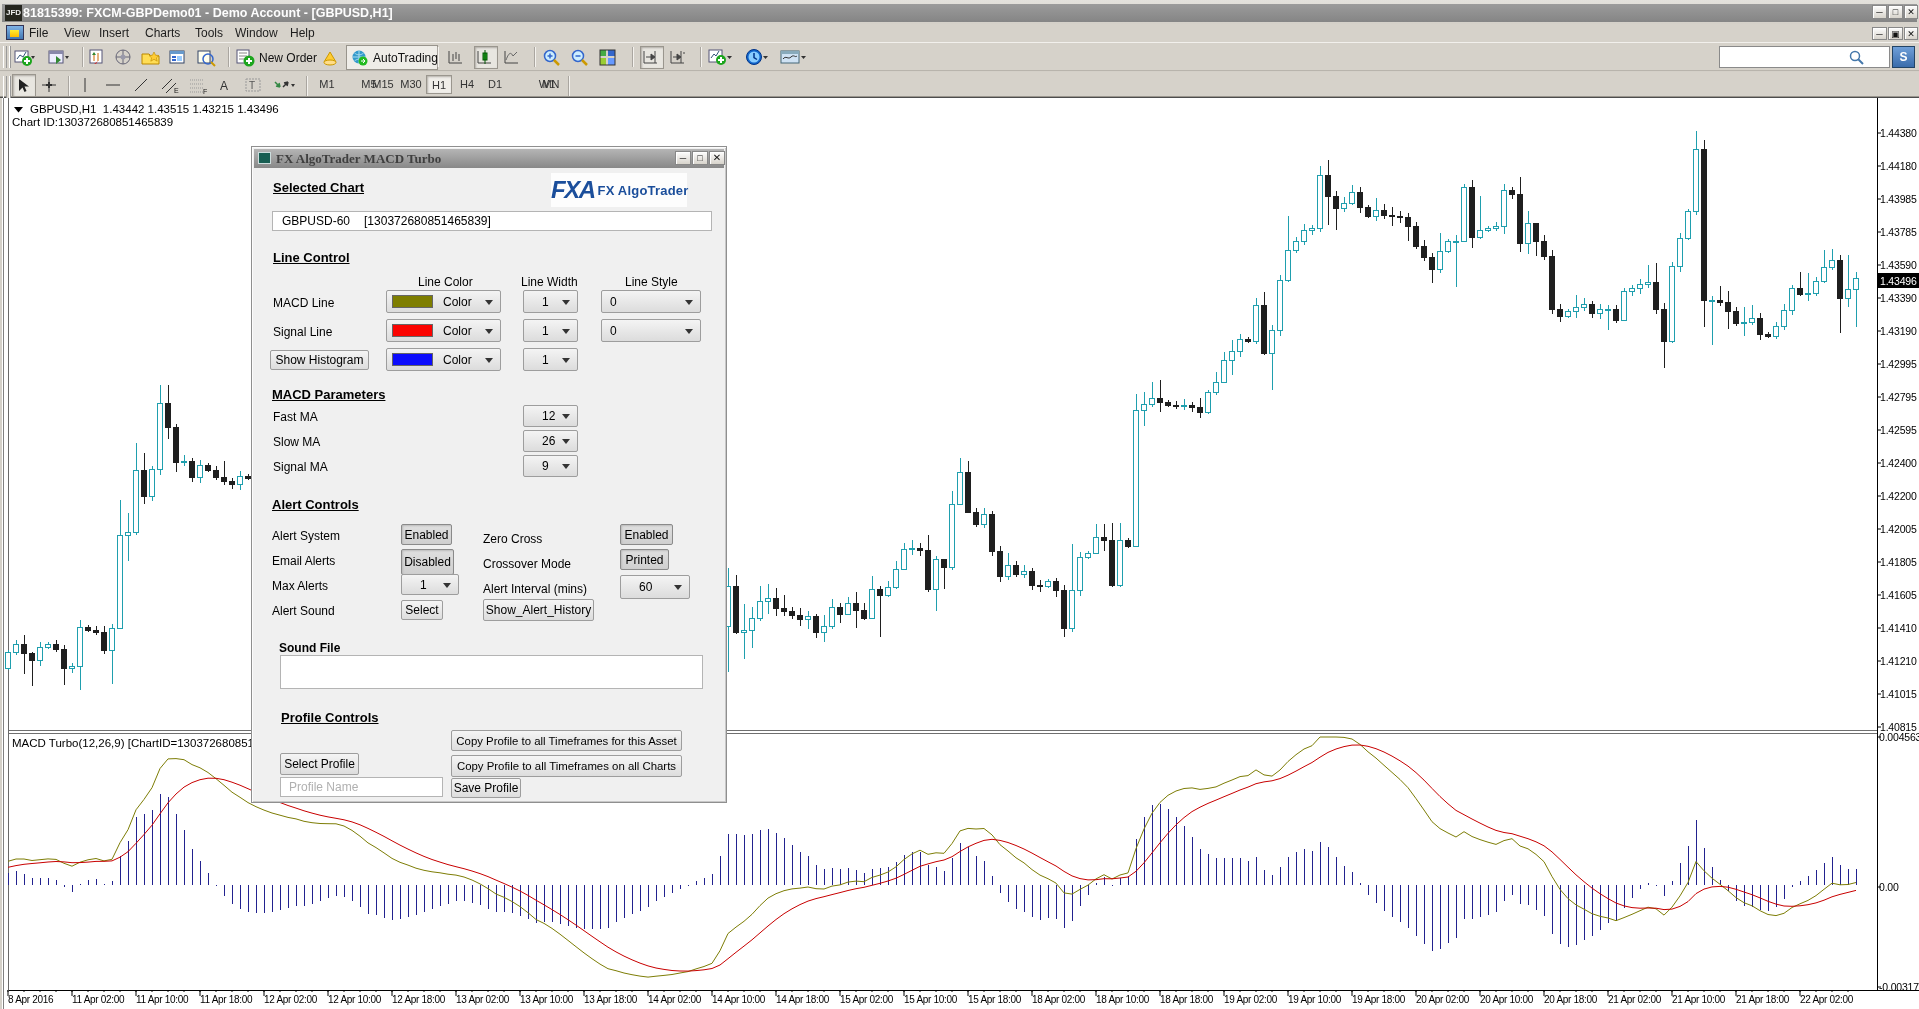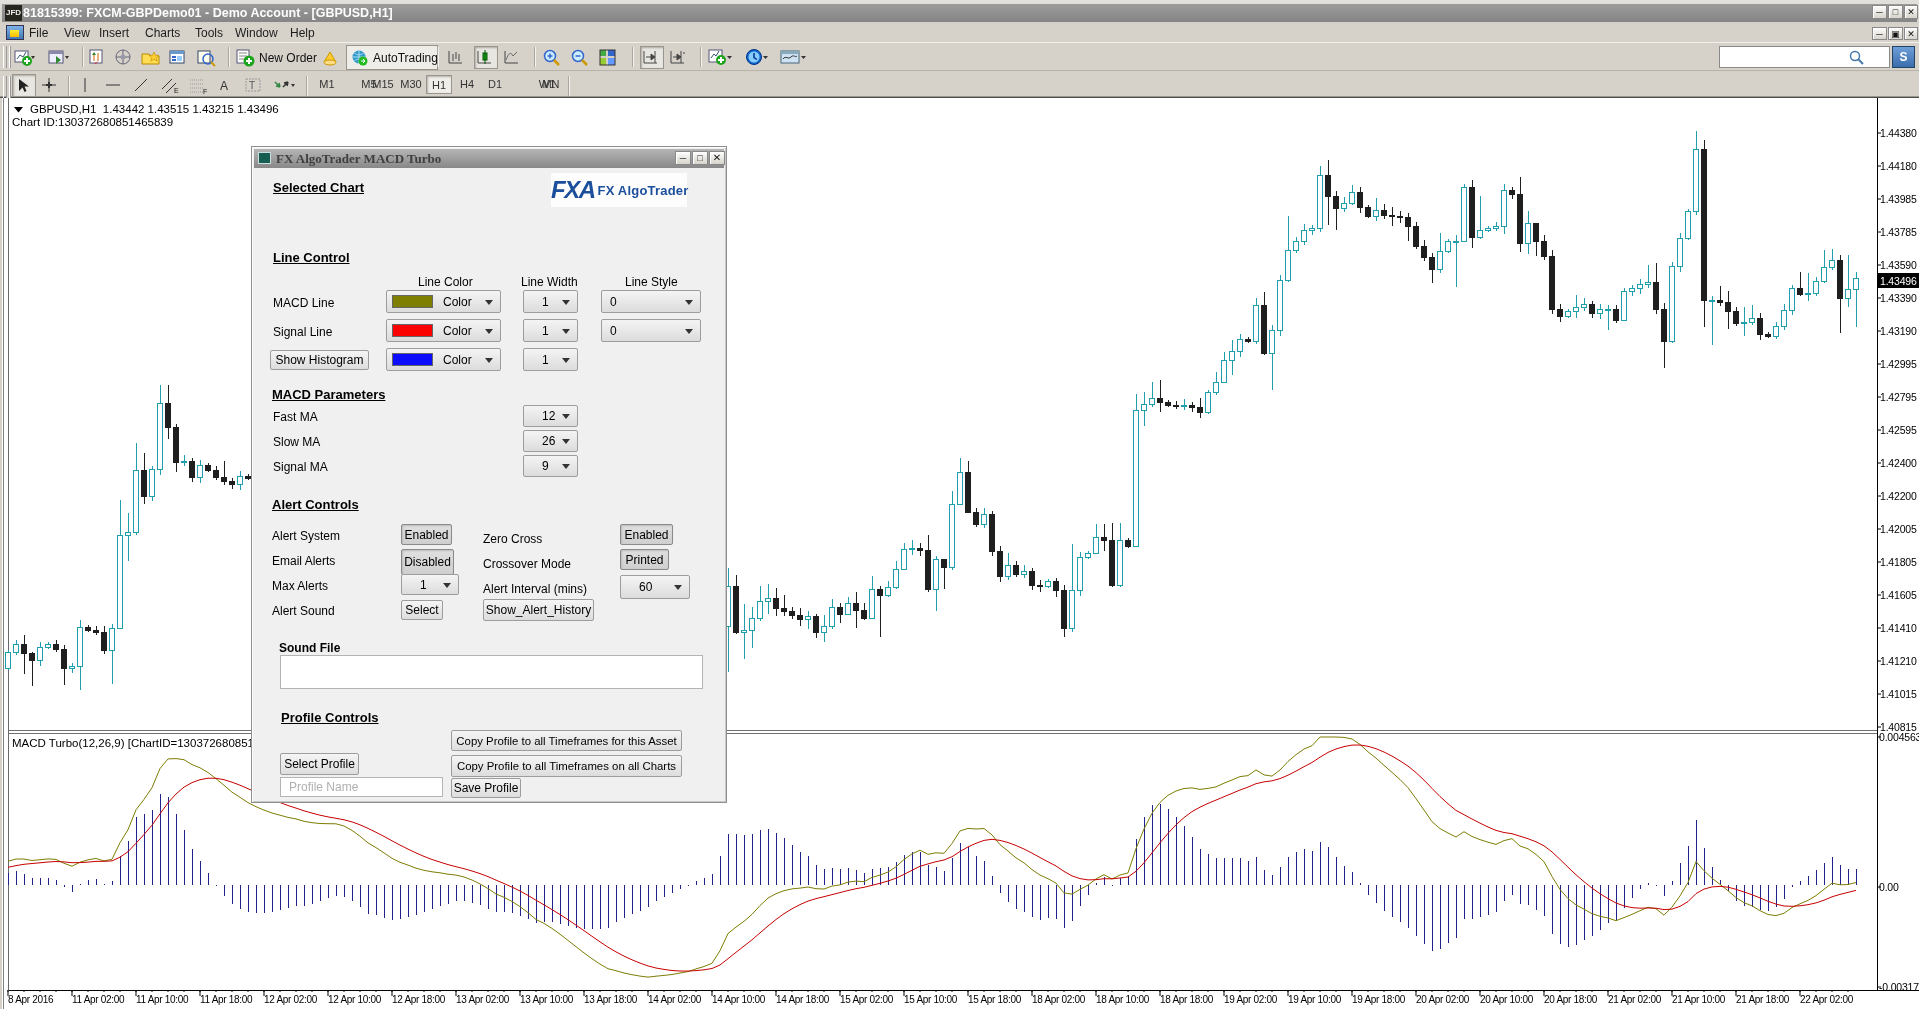--- a/index.html
+++ b/index.html
@@ -492,20 +492,22 @@
       <span>FX AlgoTrader MACD Turbo</span>
   <div class="wb" style="left:421px;top:2px;width:16px;height:14px;font-size:9px">─</div>
   <div class="wb" style="left:438px;top:2px;width:16px;height:14px;font-size:9px">□</div>
   <div class="wb" style="left:455px;top:2px;width:16px;height:14px;font-size:10px">✕</div>
  </div>
  <div class="hd" style="left:21px;top:33px">Selected Chart</div>
  <div id="logo">
       <span id="fxa">FXA</span>
       <span id="fxat">FX AlgoTrader</span>
     </div>
+ <div class="inp" style="left:20px;top:64px;width:440px;height:20px">
+   <span style="margin-left:9px">GBPUSD-60</span><span style="margin-left:14px">[130372680851465839]</span></div>
  <div class="hd" style="left:21px;top:103px">Line Control</div>
  <div class="lb" style="left:166px;top:128px">Line Color</div>
  <div class="lb" style="left:269px;top:128px">Line Width</div>
  <div class="lb" style="left:373px;top:128px">Line Style</div>
  <div class="lb" style="left:21px;top:149px">MACD Line</div>
  <div class="dd" style="left:134px;top:143px;width:115px;height:23px">
       <b style="background:#7e7e00"></b>
       <span style="margin-left:56px">Color</span>
       <i></i>
     </div>

